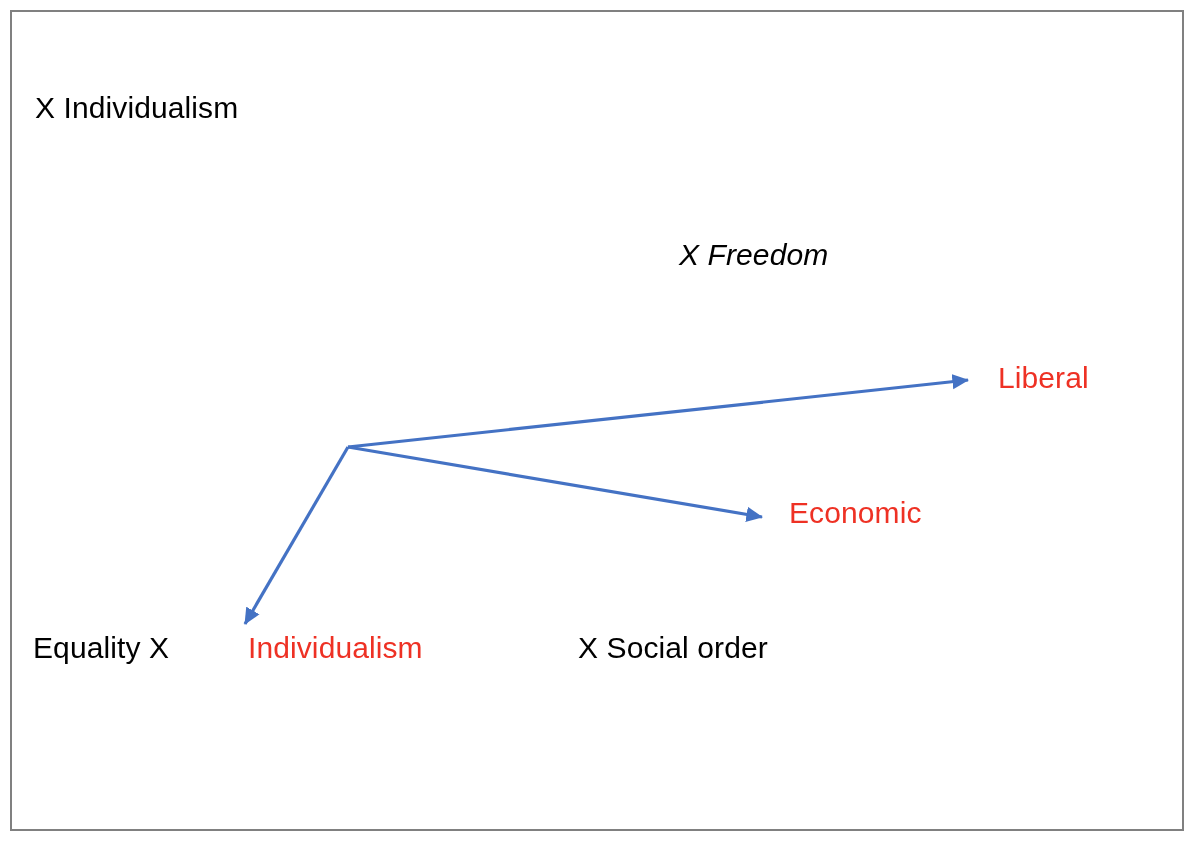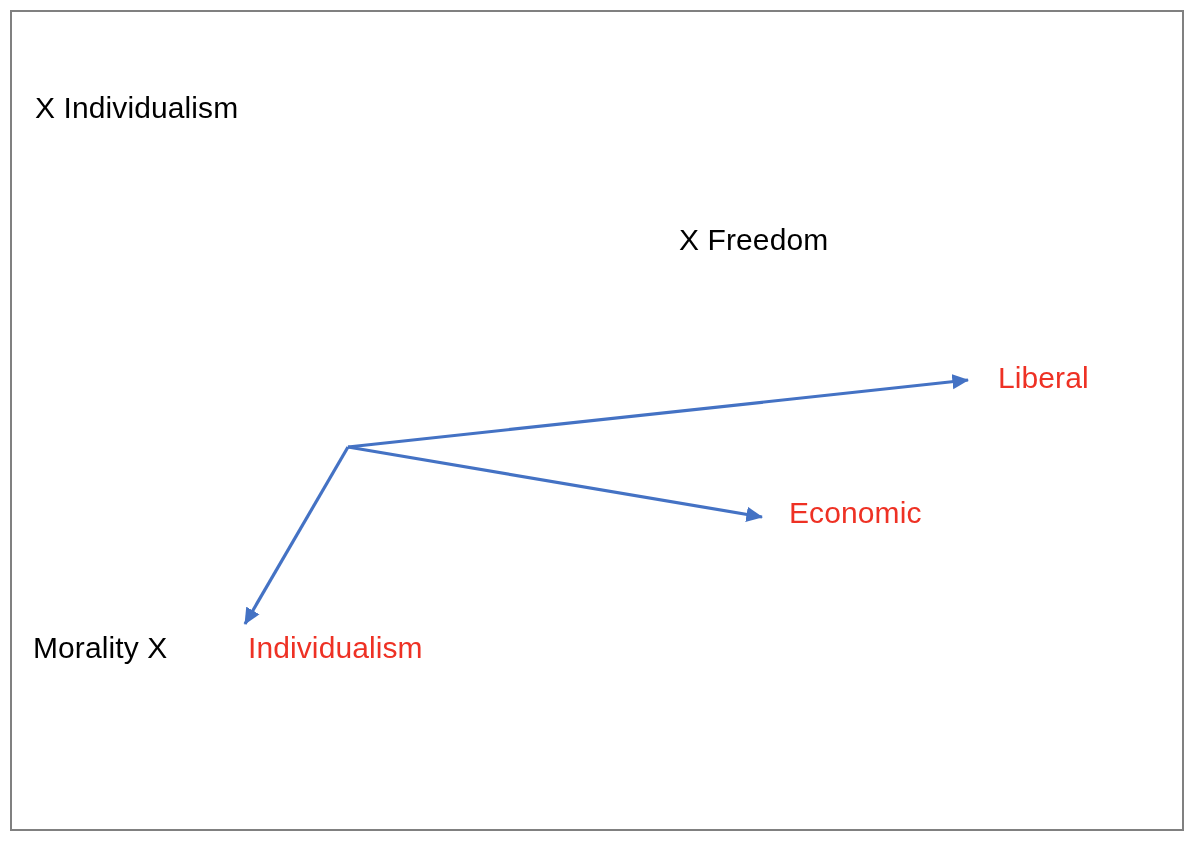--- a/index.html
+++ b/index.html
@@ -47,21 +47,21 @@
     color: #000000;
     font-size: 30px;
     font-weight: 400;
     letter-spacing: 0.1px;
   }
   .node-label.ideology {
     color: #EE3124;
   }
   
   #label-individualism      { left: 35px;  top: 93px; }
-  #label-freedom            { left: 679px; top: 225px; }
+  #label-freedom            { left: 679px; top: 240px; font-style: italic; }
   #label-equality           { left: 786px; top: 363px; }
   #label-liberal            { left: 998px; top: 363px; }
   #label-economic-security  { left: 786px; top: 430px; }
   #label-moderate           { left: 789px; top: 498px; }
   #label-patriotism         { left: 140px; top: 498px; }
   #label-morality           { left: 33px;  top: 633px; }
   #label-conservative       { left: 248px; top: 633px; }
   #label-social-order       { left: 578px; top: 633px; }
 </style>
 </head>
@@ -85,22 +85,23 @@
     <path d="M 348 447 L 245 624" fill="none" stroke="#4472C4" stroke-width="3.2" marker-end="url(#arrowhead)"></path>
   </svg>
 
   <div class="node-label" id="label-individualism">X Individualism</div>
 
   <div class="node-label" id="label-freedom">X Freedom</div>
 
 
 
 
-  <div class="node-label" id="label-morality">Morality X</div>
+  <div class="node-label" id="label-morality">Equality X</div>
 
+  <div class="node-label" id="label-social-order">X Social order</div>
 
   <div class="node-label ideology" id="label-liberal">Liberal</div>
 
   <div class="node-label ideology" id="label-moderate">Economic</div>
 
   <div class="node-label ideology" id="label-conservative">Individualism</div>
 
 </div>
 
 </body></html>

